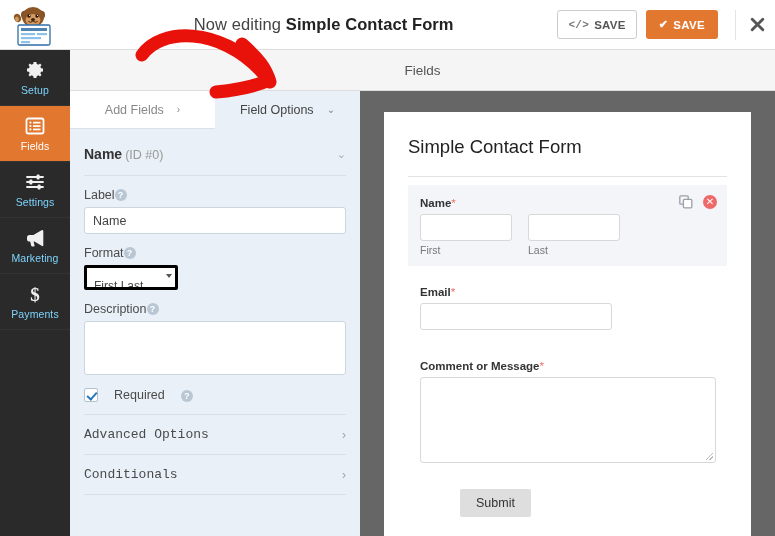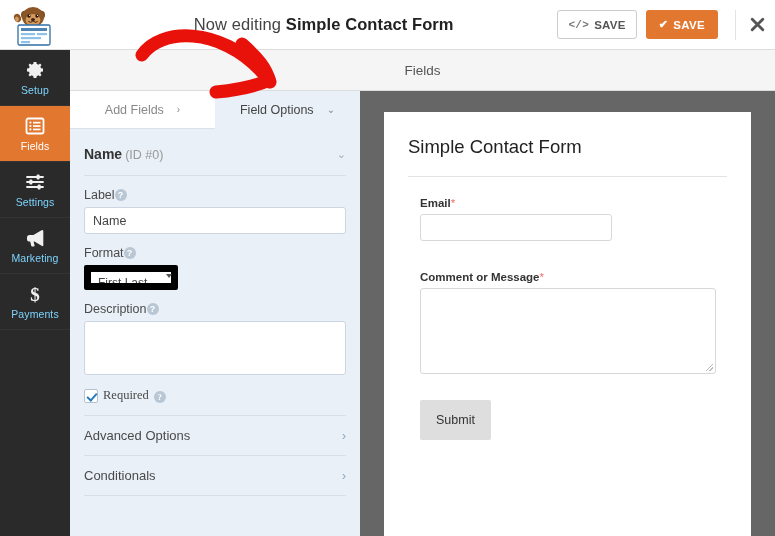--- a/index.html
+++ b/index.html
@@ -247,25 +247,25 @@
     outline: none;
   }
 
   .sel-wrap {
     position: relative;
     width: 94px; height: 25px;
   }
   .sel-box {
     width: 94px; height: 25px;
     background: #fff;
-    border: 7px solid #000000;
+    border: 3px solid #000000;
     border-radius: 2px;
     font-size: 12px;
     color: #444;
-    padding: 0 18px 0 7px;
+    padding: 7px 18px 0 7px;
     line-height: 23px;
     cursor: pointer;
     white-space: nowrap;
     overflow: hidden;
   }
   .sel-arrow {
     position: absolute;
     right: 6px; top: 9px;
     width: 0; height: 0;
     border-left: 3.5px solid transparent;
@@ -285,24 +285,23 @@
     font-size: 12.5px;
     padding: 5px 7px;
     color: #444;
     outline: none;
     display: block;
   }
 
   .req-row {
     display: flex;
     align-items: flex-end;
-    gap: 5px;
+    gap: 16px;
     padding: 13px 0 12px 0;
     border-bottom: 1px solid #d6e0ea;
-    font-family: Liberation Serif, serif;
   }
   .chk {
     width: 14px; height: 14px;
     border: 1px solid #b4c2d0;
     background: #fff;
     border-radius: 2px;
     position: relative;
     cursor: pointer;
     flex: 0 0 14px;
   }
@@ -318,21 +317,21 @@
   .req-row .req-text { font-size: 12.5px; color: #4a4a4a; }
 
   .acc-row {
     display: flex;
     align-items: center;
     justify-content: space-between;
     height: 40px;
     border-bottom: 1px solid #d6e0ea;
     cursor: pointer;
   }
-  .acc-row .acc-text { font-size: 13px; color: #4a4a4a; }
+  .acc-row .acc-text { font-size: 13px; color: #4a4a4a; font-family: Liberation Mono, monospace; }
   .acc-row .acc-chev { color: #8fa4b8; font-size: 12px; }
 
   
   .preview-bg {
     position: absolute;
     left: 360px; top: 91px;
     width: 415px;
     height: 445px;
     background: #666666;
   }
@@ -420,26 +419,27 @@
     text-align: center;
     cursor: pointer;
     font-family: "Liberation Sans", sans-serif;
   }
 
   .pv-submit-wrap { padding: 16px 12px 0 12px; }
   .pv-submit {
     background: #dedede;
     border: none;
     border-radius: 2px;
-    height: 40px;
+    height: 28px;
     padding: 0 16px;
     font-size: 12.5px;
     color: #333;
     font-family: "Liberation Sans", sans-serif;
     cursor: pointer;
+    margin-left: 40px;
   }
 
   
   .annotation {
     position: absolute;
     left: 130px; top: 20px;
     width: 190px; height: 95px;
     pointer-events: none;
     z-index: 50;
   }
@@ -635,20 +635,42 @@
 
     </div>
   </div>
 
   <div class="preview-bg">
     <div class="preview-card">
       <div class="pv-inner">
 
         <div class="pv-title">Simple Contact Form</div>
 
+        <div class="pv-field selected">
+          <div class="pv-label">
+            <span>Name</span><span class="pv-req">*</span>
+          </div>
+          <div class="pv-names">
+            <div class="pv-col">
+              <div class="pv-inp"></div>
+              <span class="pv-sub">First</span>
+            </div>
+            <div class="pv-col">
+              <div class="pv-inp"></div>
+              <span class="pv-sub">Last</span>
+            </div>
+          </div>
+          <div class="pv-actions">
+            <svg class="ico-dup" width="14" height="14" viewBox="0 0 14 14">
+              <rect x="0.8" y="0.8" width="8.4" height="8.4" rx="1" fill="none" stroke="#9aa0a6" stroke-width="1.3"></rect>
+              <rect x="4.4" y="4.4" width="8.4" height="8.4" rx="1" fill="#ffffff" stroke="#9aa0a6" stroke-width="1.3"></rect>
+            </svg>
+            <span class="ico-del">✕</span>
+          </div>
+        </div>
 
         <div class="pv-field plain">
           <div class="pv-label">
             <span>Email</span><span class="pv-req">*</span>
           </div>
           <div class="pv-inp-email"></div>
         </div>
 
         <div class="pv-field plain">
           <div class="pv-label">

